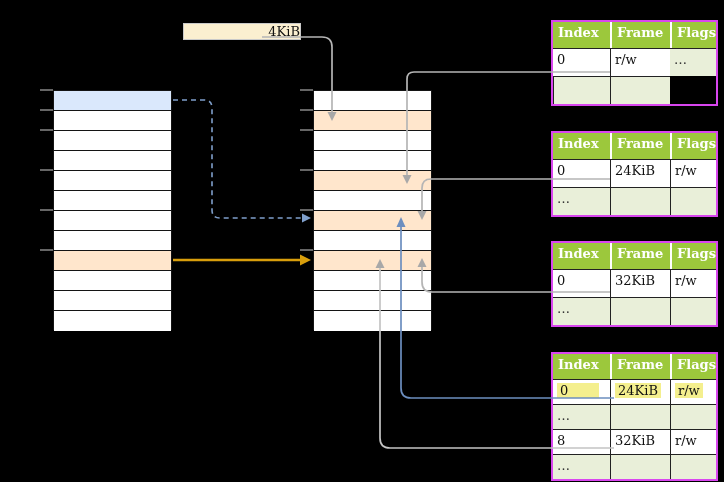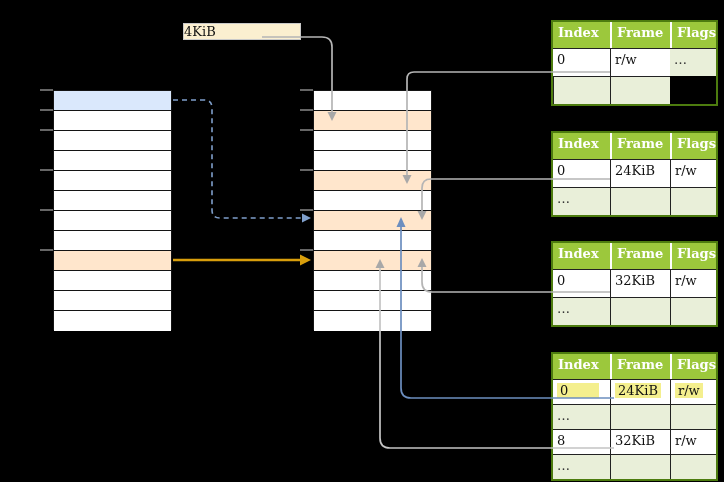--- a/index.html
+++ b/index.html
@@ -1,36 +1,36 @@
 <!DOCTYPE html>
 <html><head>
 <meta charset="utf-8">
 <style>
   html,body{margin:0;padding:0;background:#000;}
   .canvas{position:relative;width:724px;height:482px;background:#000;overflow:hidden;
           font-family:"DejaVu Serif","Liberation Serif",serif;}
 
   
   .label-box{position:absolute;left:183px;top:23px;width:118px;height:17px;box-sizing:border-box;
-             background:#FBEFD0;border:1px solid #c9c9c9;text-align:left;
+             background:#FBEFD0;border:1px solid #c9c9c9;text-align:right;
              font-size:13px;line-height:15px;color:#111;z-index:2;}
 
   
   .memtable{position:absolute;width:119px;height:240px;box-sizing:border-box;
             border:1px solid #141414;z-index:1;}
   .left-col{left:53px;top:90px;}
   .mid-col{left:313px;top:90px;}
   .mrow{height:20px;box-sizing:border-box;background:#ffffff;border-bottom:1px solid #141414;}
   .mrow:last-child{border-bottom:none;}
   .mrow.blue{background:#DAE8FC;}
   .mrow.orange{background:#FFE6CC;}
 
   
   .ptable{position:absolute;left:551px;width:167px;box-sizing:border-box;
-          border:2px solid #4d7c0f;display:grid;grid-template-columns:57px 60px 46px;
+          border:2px solid #d946ef;display:grid;grid-template-columns:57px 60px 46px;
           font-size:13px;color:#111;z-index:1;}
   .t123{grid-template-rows:26px 28px 28px;}
   .t4{grid-template-rows:25px 25px 25px 25px 25px;}
   .t1{top:20px;} .t2{top:131px;} .t3{top:241px;} .t4{top:352px;}
   .th{background:#9CC83C;color:#fff;font-weight:bold;box-sizing:border-box;
       padding:3px 0 0 5px;border-left:2px solid #fff;overflow:hidden;}
   .th.c0{border-left:none;}
   .td{background:#fff;box-sizing:border-box;padding:3px 0 0 4px;
       border-top:1px solid #222;border-left:1px solid #222;overflow:hidden;}
   .td.c0{border-left:none;}

